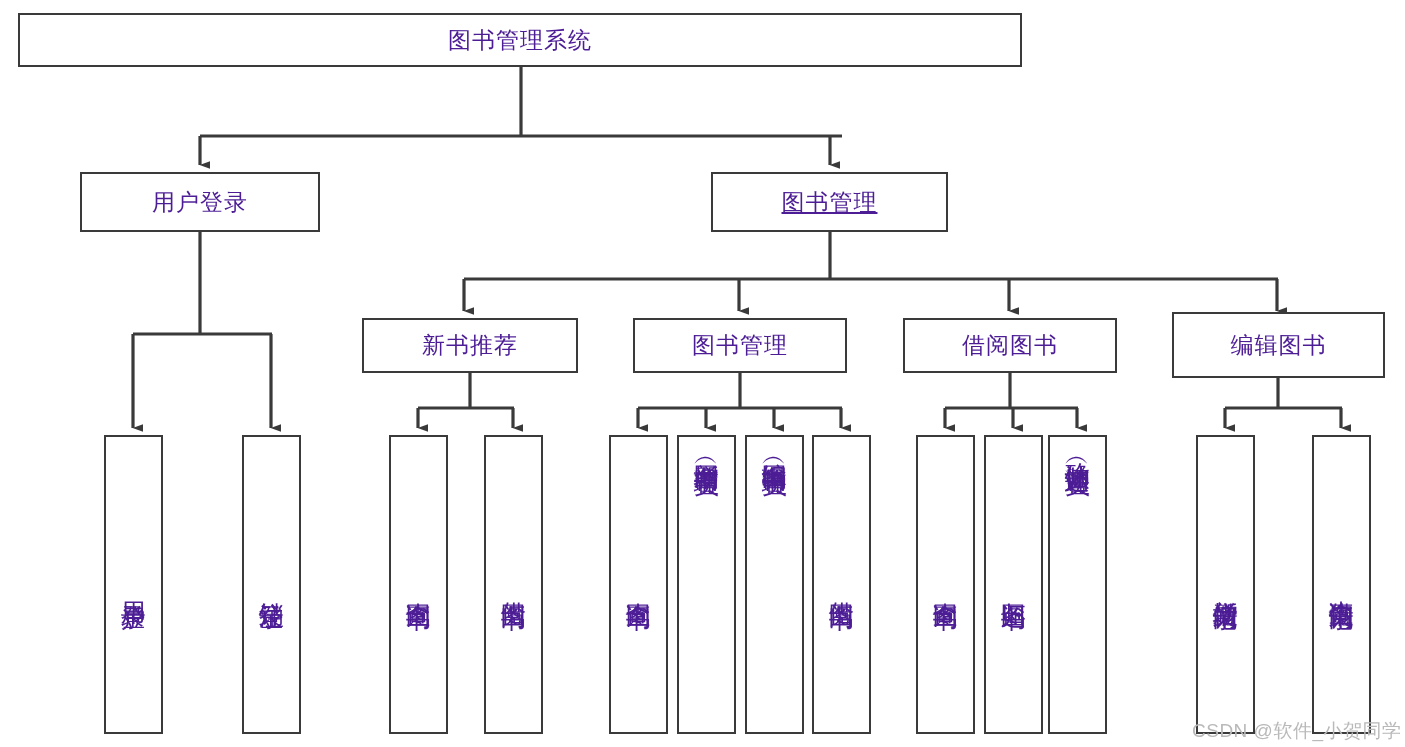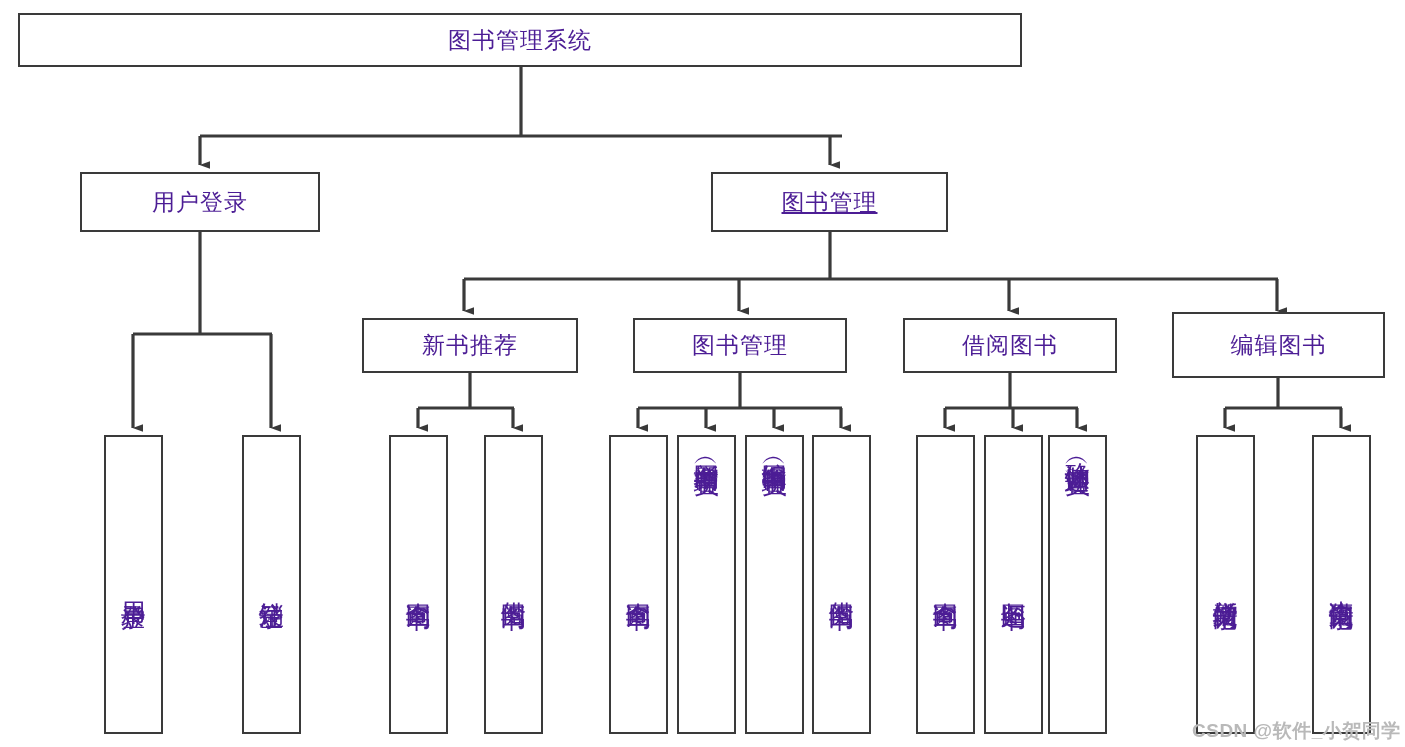--- a/index.html
+++ b/index.html
@@ -55,21 +55,20 @@
     width: 1405px;
     height: 747px;
     pointer-events: none;
   }
   .watermark {
     position: absolute;
     font-size: 19px;
     color: #b9b9b9;
     white-space: nowrap;
     letter-spacing: 0.5px;
-    font-weight: bold;
   }
 </style>
 </head>
 <body>
 
 <div id="canvas">
 
   <svg id="wires" viewBox="0 0 1405 747" xmlns="http://www.w3.org/2000/svg">
     <defs>
       <marker id="arw" markerWidth="9" markerHeight="11" refX="4.5" refY="10.4" orient="auto" markerUnits="userSpaceOnUse">

